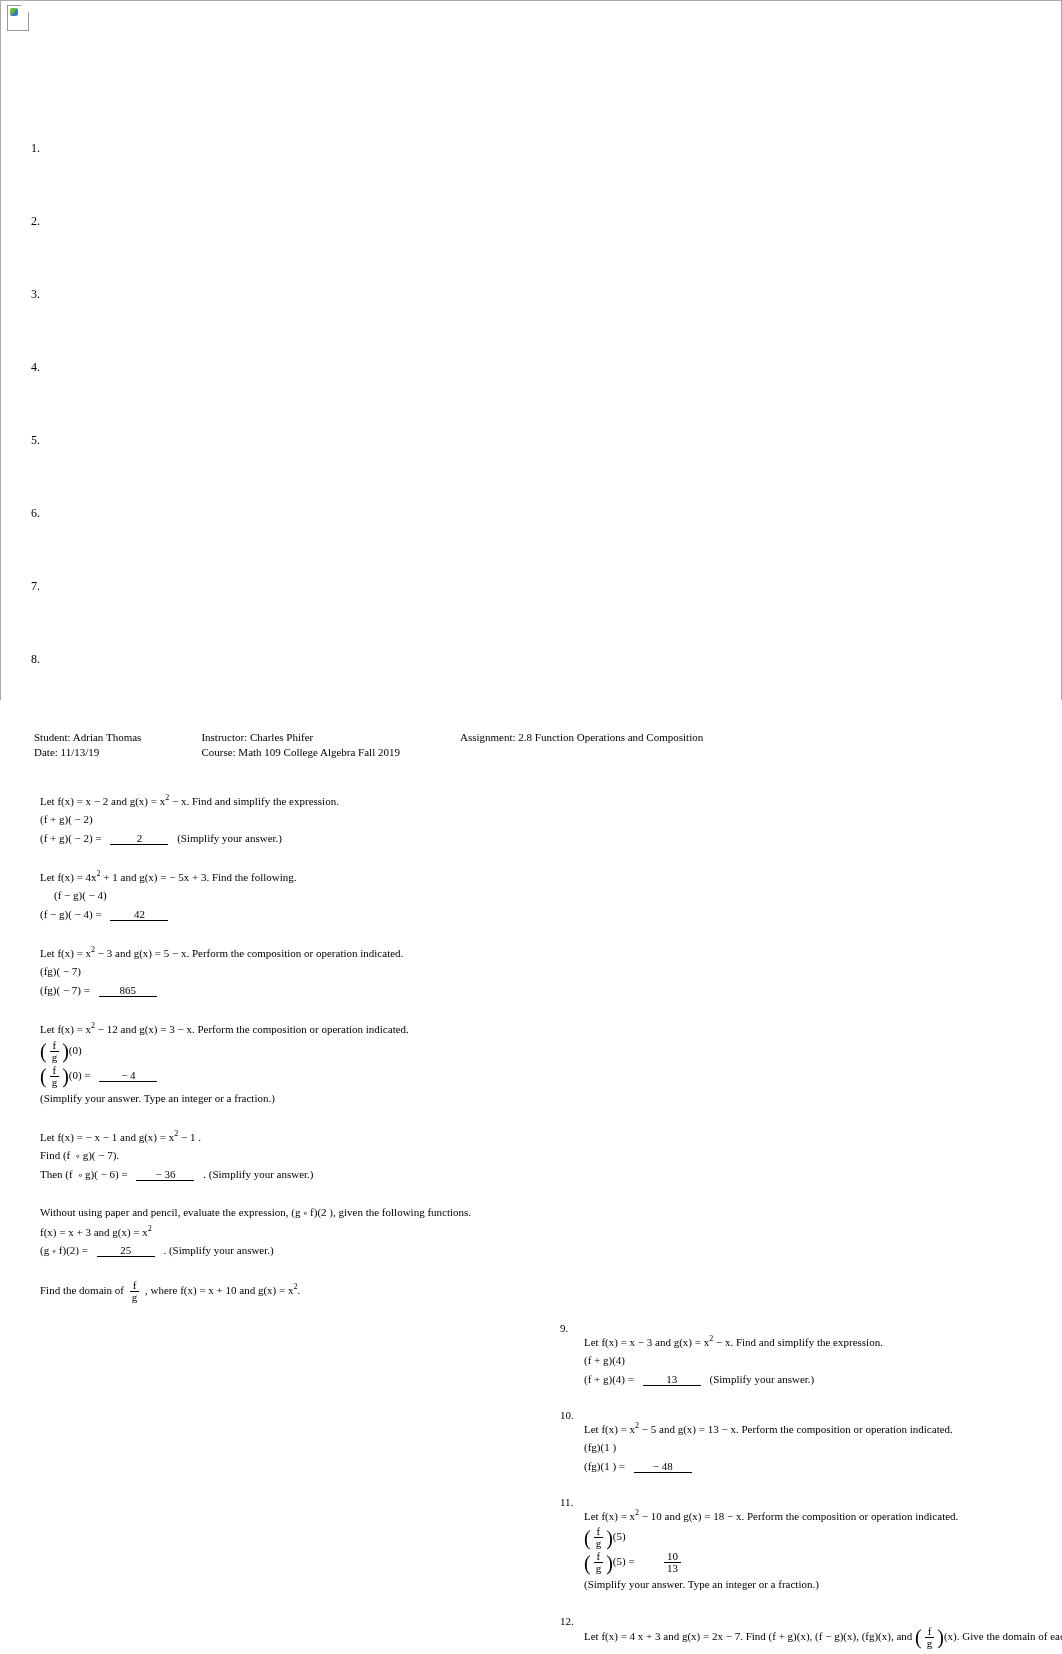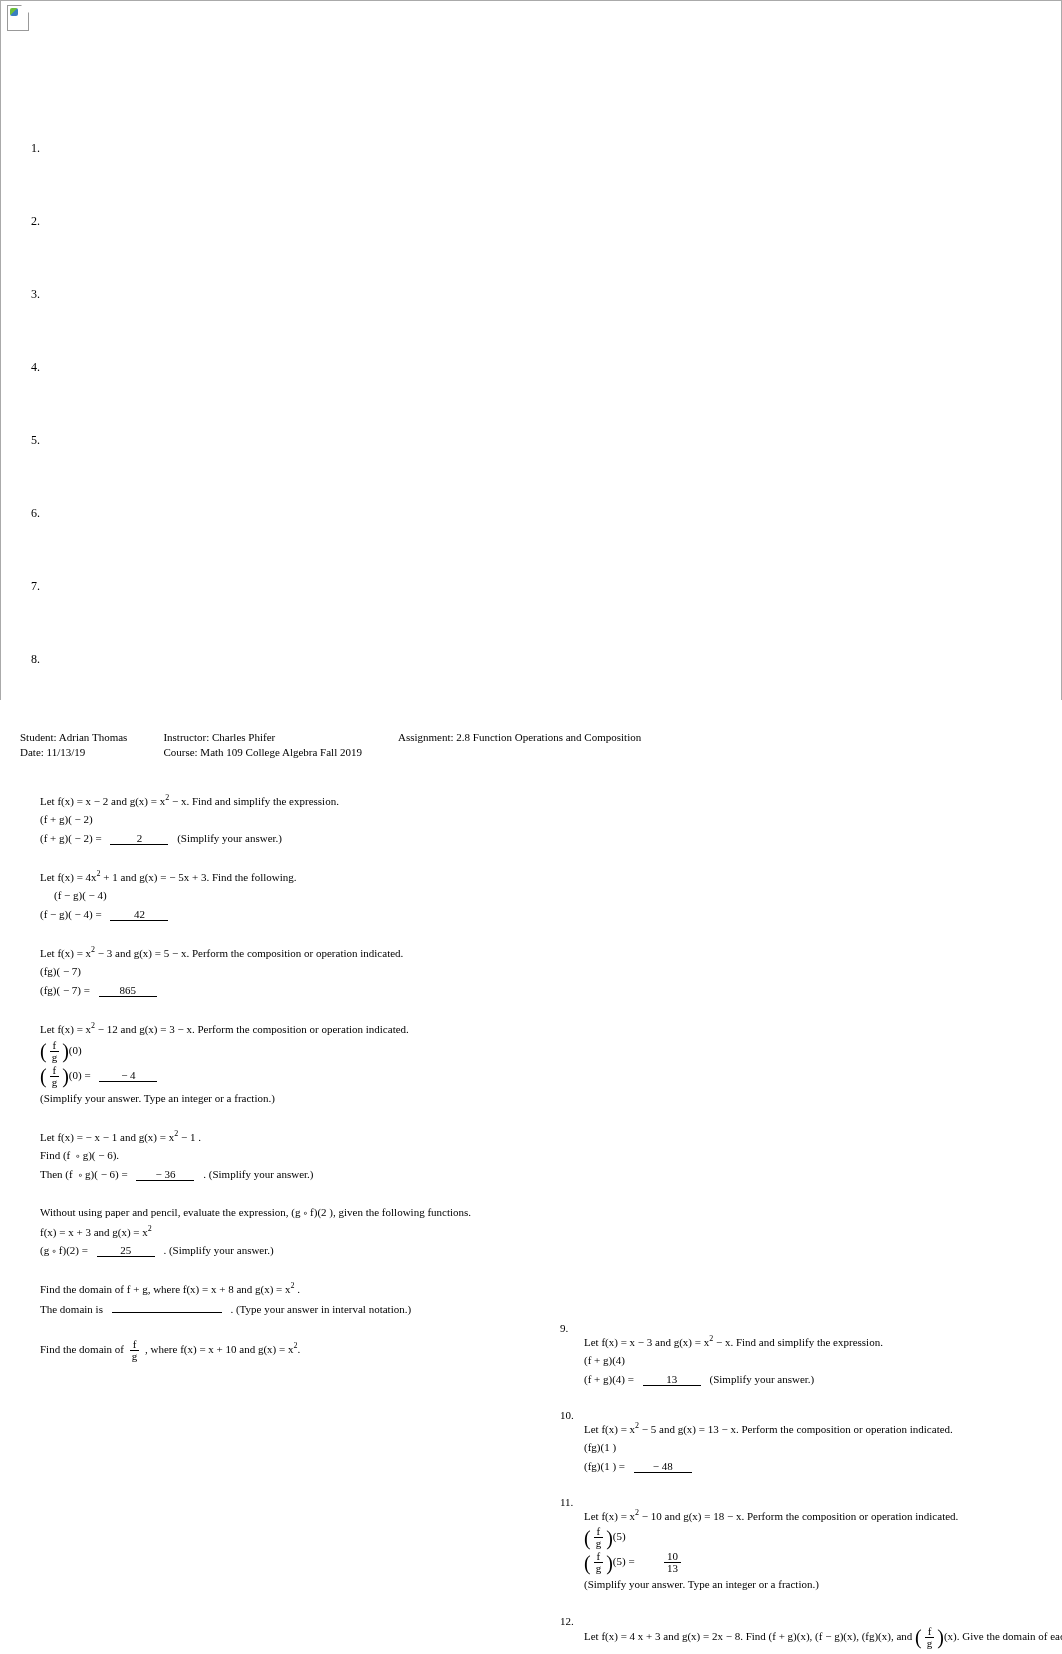--- a/index.html
+++ b/index.html
@@ -48,24 +48,24 @@
     top: 140px;
     font-size: 12px;
     color: #000;
   }
   .num-list div {
     margin-bottom: 58px;
   }
   
   .hdr {
     position: absolute;
-    left: 20px;
+    left: 34px;
     top: 730px;
     display: flex;
-    gap: 36px;
+    gap: 60px;
     font-size: 11px;
   }
   .hdr .col { line-height: 1.4; }
   .lbl { display: inline-block; }
   .problems {
     position: absolute;
     left: 40px;
     top: 790px;
     width: 480px;
     font-size: 11px;
@@ -205,40 +205,34 @@
             <span class="d">g</span>
           </span>
       </span><span>(0) =</span>
       <span class="blank-short">− 4</span>
     </div>
     <div class="line">(Simplify your answer. Type an integer or a fraction.)</div>
   </div>
 
   <div class="prob">
     <div class="line"><span>Let f(x) =  − x − 1 and g(x)  = x</span><span class="sup">2</span><span> −  1 .</span></div>
-    <div class="line"><span>Find (f </span><span class="circ">∘</span><span>g)( − 6).</span></div>
+    <div class="line"><span>Find (f </span><span class="circ">∘</span><span>g)( − 7).</span></div>
     <div class="line"><span>Then (f </span><span class="circ">∘</span><span>g)( −  6) =</span>
       <span class="blank-short">− 36</span>
       <span>. (Simplify your answer.)</span></div>
   </div>
 
   <div class="prob">
     <div class="line"><span>Without using paper and pencil, evaluate the expression, (g</span><span class="circ">∘</span><span>f)(2 ), given the following functions.</span></div>
     <div class="line"><span>f(x) = x + 3  and g(x)  = x</span><span class="sup">2</span></div>
     <div class="line"><span>(g</span><span class="circ">∘</span><span>f)(2) =</span>
       <span class="blank-short">25</span>
       <span>. (Simplify your answer.)</span></div>
   </div>
 
-  <div class="prob">
-    <div class="line"><span>Find the domain of f </span><span> + g, where f(x)  = x + 8 and g(x)  = x</span><span class="sup">2</span><span> .</span></div>
-    <div class="line"><span>The domain is</span>
-      <span class="blank-long"></span>
-      <span>. (Type your answer in interval notation.)</span></div>
-  </div>
 
   <div class="prob">
     <div class="line"><span>Find the domain of </span>
       <span class="frac">
           <span class="n">f</span>
           <span class="d">g</span>
         </span>
       <span>, where f(x)  = x + 10   and g(x)  = x</span><span class="sup">2</span><span>.</span></div>
   </div>
 
@@ -293,21 +287,21 @@
             </span>
         </span>
       </div>
       <div class="line">(Simplify your answer. Type an integer or a fraction.)</div>
     </div>
   </div>
 
   <div class="rprob">
     <div class="qn">12.</div>
     <div class="body">
-      <div class="line"><span>Let f(x) = 4 x + 3 and g(x)  = 2x − 8. Find (f  + g)(x), (f − g)(x), (fg)(x), and </span>
+      <div class="line"><span>Let f(x) = 4 x + 3 and g(x)  = 2x − 7. Find (f  + g)(x), (f − g)(x), (fg)(x), and </span>
         <span class="paren-big">
           <span class="frac">
               <span class="n">f</span>
               <span class="d">g</span>
             </span>
         </span><span>(x). Give the domain of each.</span></div>
     </div>
   </div>
 
 </div>

